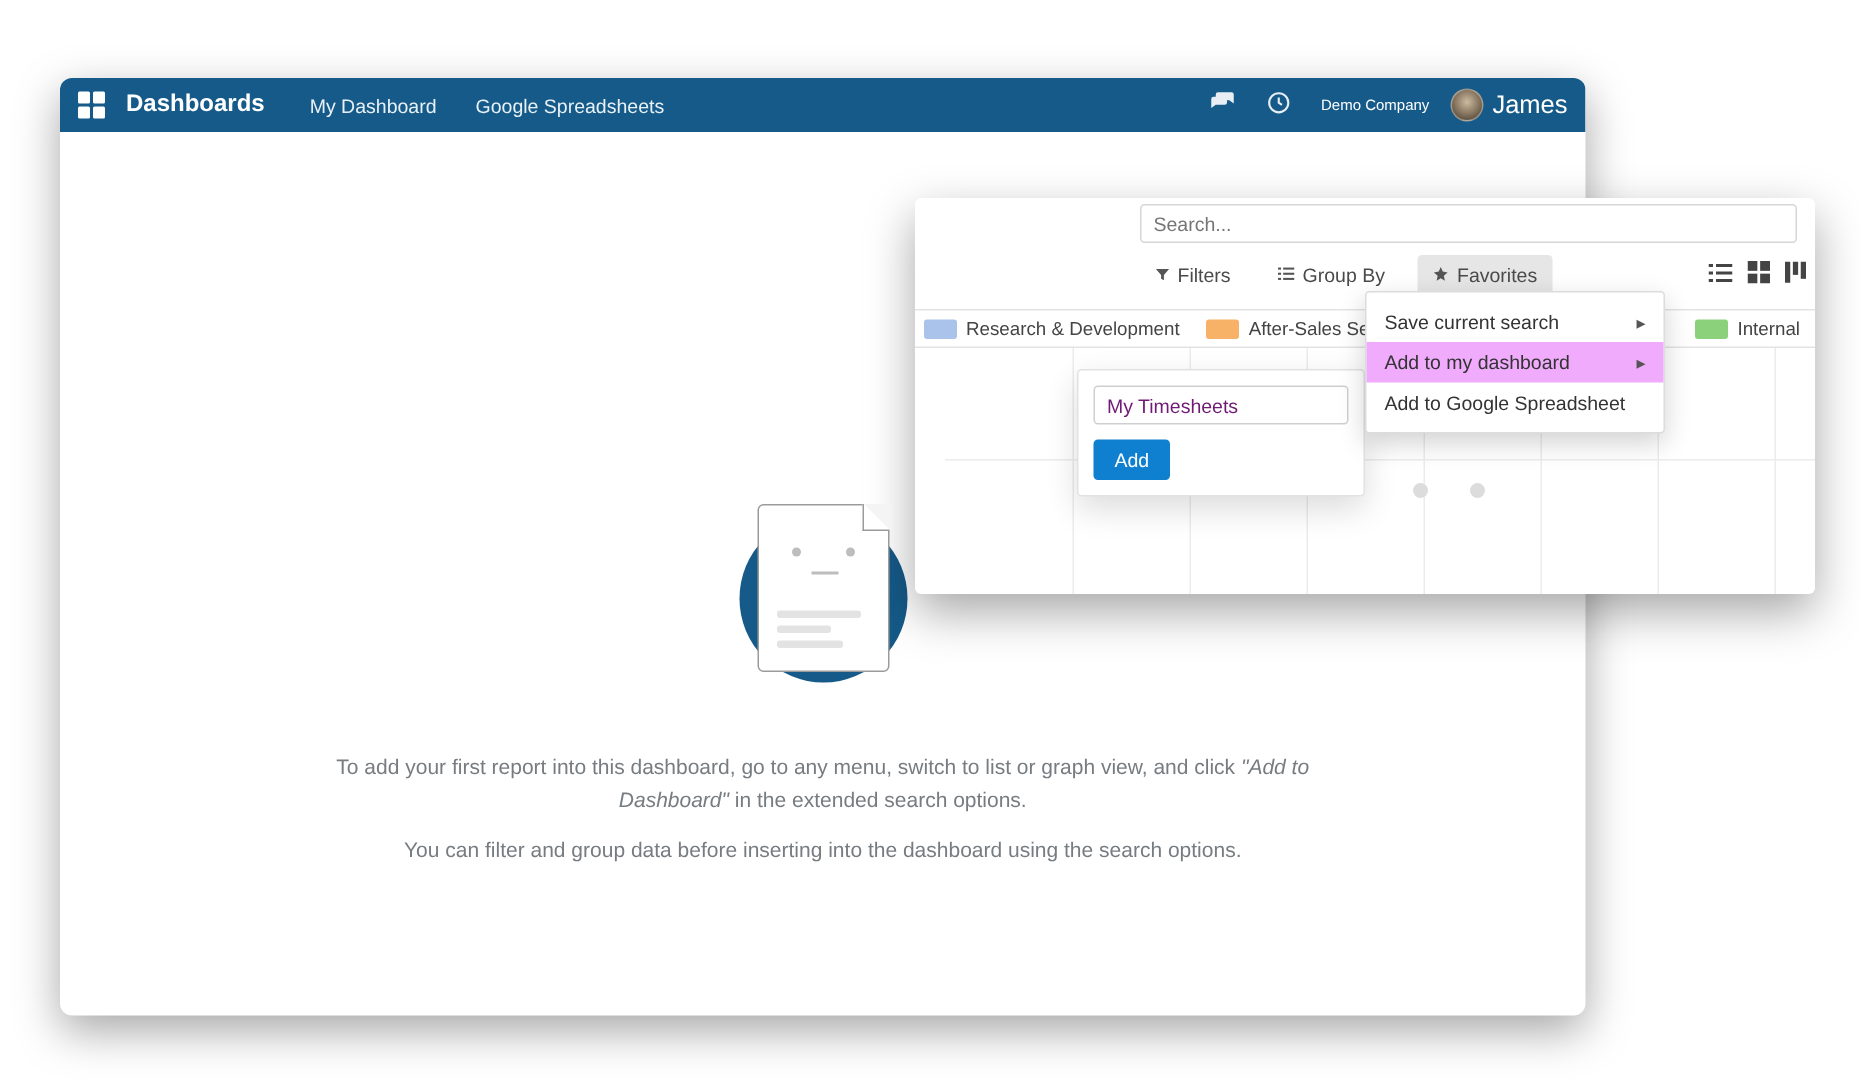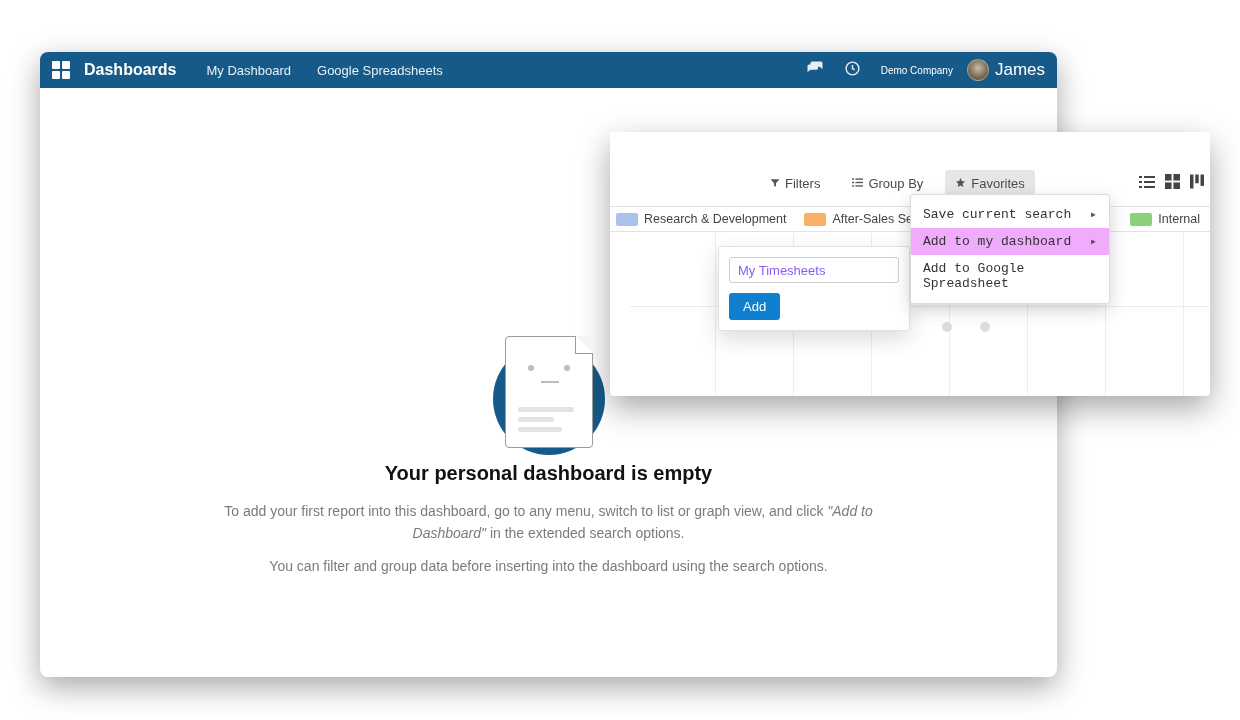--- a/index.html
+++ b/index.html
@@ -42,27 +42,27 @@
   .tbtn { display: inline-flex; align-items: center; padding: 6px 10px; cursor: pointer; border-radius: 3px; }
   .tbtn.active { background: #e6e6e6; }
   .tbtn .ico { margin-right: 5px; font-size: 12px; }
   .view-switch { position: absolute; right: 6px; top: 42px; display: flex; gap: 10px; color: #585858; }
   .view-switch span { cursor: pointer; font-size: 15px; }
 
   .chips { position: absolute; left: 0; top: 74px; right: 0; height: 26px; border-top: 1px solid #e3e3e3; border-bottom: 1px solid #e3e3e3; display: flex; align-items: center; padding: 0 4px; font-size: 12.5px; color: #444; background: #fff; }
   .chip-color { width: 22px; height: 13px; border-radius: 2px; margin: 0 6px 0 2px; }
   .chip-label { margin-right: 16px; white-space: nowrap; }
 
-  .fav-menu { position: absolute; left: 300px; top: 62px; width: 200px; background: #fff; border: 1px solid #dcdcdc; border-radius: 3px; box-shadow: 0 6px 18px rgba(0,0,0,0.18); padding: 6px 0; z-index: 5; font-family: Liberation Mono, monospace; }
+  .fav-menu { position: absolute; left: 300px; top: 62px; width: 200px; background: #fff; border: 1px solid #dcdcdc; border-radius: 3px; box-shadow: 0 6px 18px rgba(0,0,0,0.18); padding: 6px 0; z-index: 5; }
   .fav-item { display: flex; align-items: center; justify-content: space-between; padding: 6px 12px; font-size: 13px; color: #333; cursor: pointer; }
   .fav-item.hover { background: #f0abfc; }
   .fav-item .chev { color: #555; font-size: 12px; }
 
   .add-panel { position: absolute; left: 108px; top: 114px; width: 192px; background: #fff; border: 1px solid #e2e2e2; border-radius: 3px; box-shadow: 0 8px 22px rgba(0,0,0,0.14); padding: 10px; z-index: 4; }
-  .add-panel input { width: 100%; height: 26px; border: 1px solid #cfcfcf; border-radius: 3px; padding: 0 8px; font-size: 13px; color: #8b5cf6; }
+  .add-panel input { width: 100%; height: 26px; border: 1px solid #cfcfcf; border-radius: 3px; padding: 0 8px; font-size: 13px; color: #701a75; }
   .add-panel button { margin-top: 10px; background: #0f7fcf; color: #fff; border: none; border-radius: 3px; padding: 6px 14px; font-size: 13px; cursor: pointer; }
 
   .grid-area { position: absolute; left: 20px; top: 100px; right: 0; bottom: 0; }
   .grid-col { position: absolute; top: 0; bottom: 0; border-right: 1px solid #ececec; }
   .grid-c1 { left: 0; width: 86px; }
   .grid-c2 { left: 86px; width: 78px; }
   .grid-c3 { left: 164px; width: 78px; }
   .grid-c4 { left: 242px; width: 78px; }
   .grid-c5 { left: 320px; width: 78px; }
   .grid-c6 { left: 398px; width: 78px; }
@@ -110,30 +110,32 @@
     <div class="empty-circle"></div>
     <div class="empty-doc">
       <div class="fold"></div>
       <div class="eye l"></div>
         <div class="eye r"></div>
         <div class="mouth"></div>
       <div class="line l1"></div>
         <div class="line l2"></div>
         <div class="line l3"></div>
     </div>
-    <div class="empty-title">Your personal dashboard is empty</div>
     <div class="empty-p1">
       <span>To add your first report into this dashboard, go to any menu, switch to list or graph view, and click </span><span class="em">"Add to Dashboard"</span><span> in the extended search options.</span>
     </div>
     <div class="empty-p2">You can filter and group data before inserting into the dashboard using the search options.</div>
   </div>
 </div>
 
 <div class="overlay">
 
+  <div class="search-box">
+    <input type="text" placeholder="Search..." style="">
+  </div>
 
   <div class="toolbar">
     <span class="tbtn">
       <span class="ico">
         <svg width="10" height="10" viewBox="0 0 16 16" fill="#555">
             <path d="M1 2h14l-5.5 6.5V14l-3-1.5V8.5z"></path>
           </svg>
       </span>
       <span>Filters</span>
     </span>

